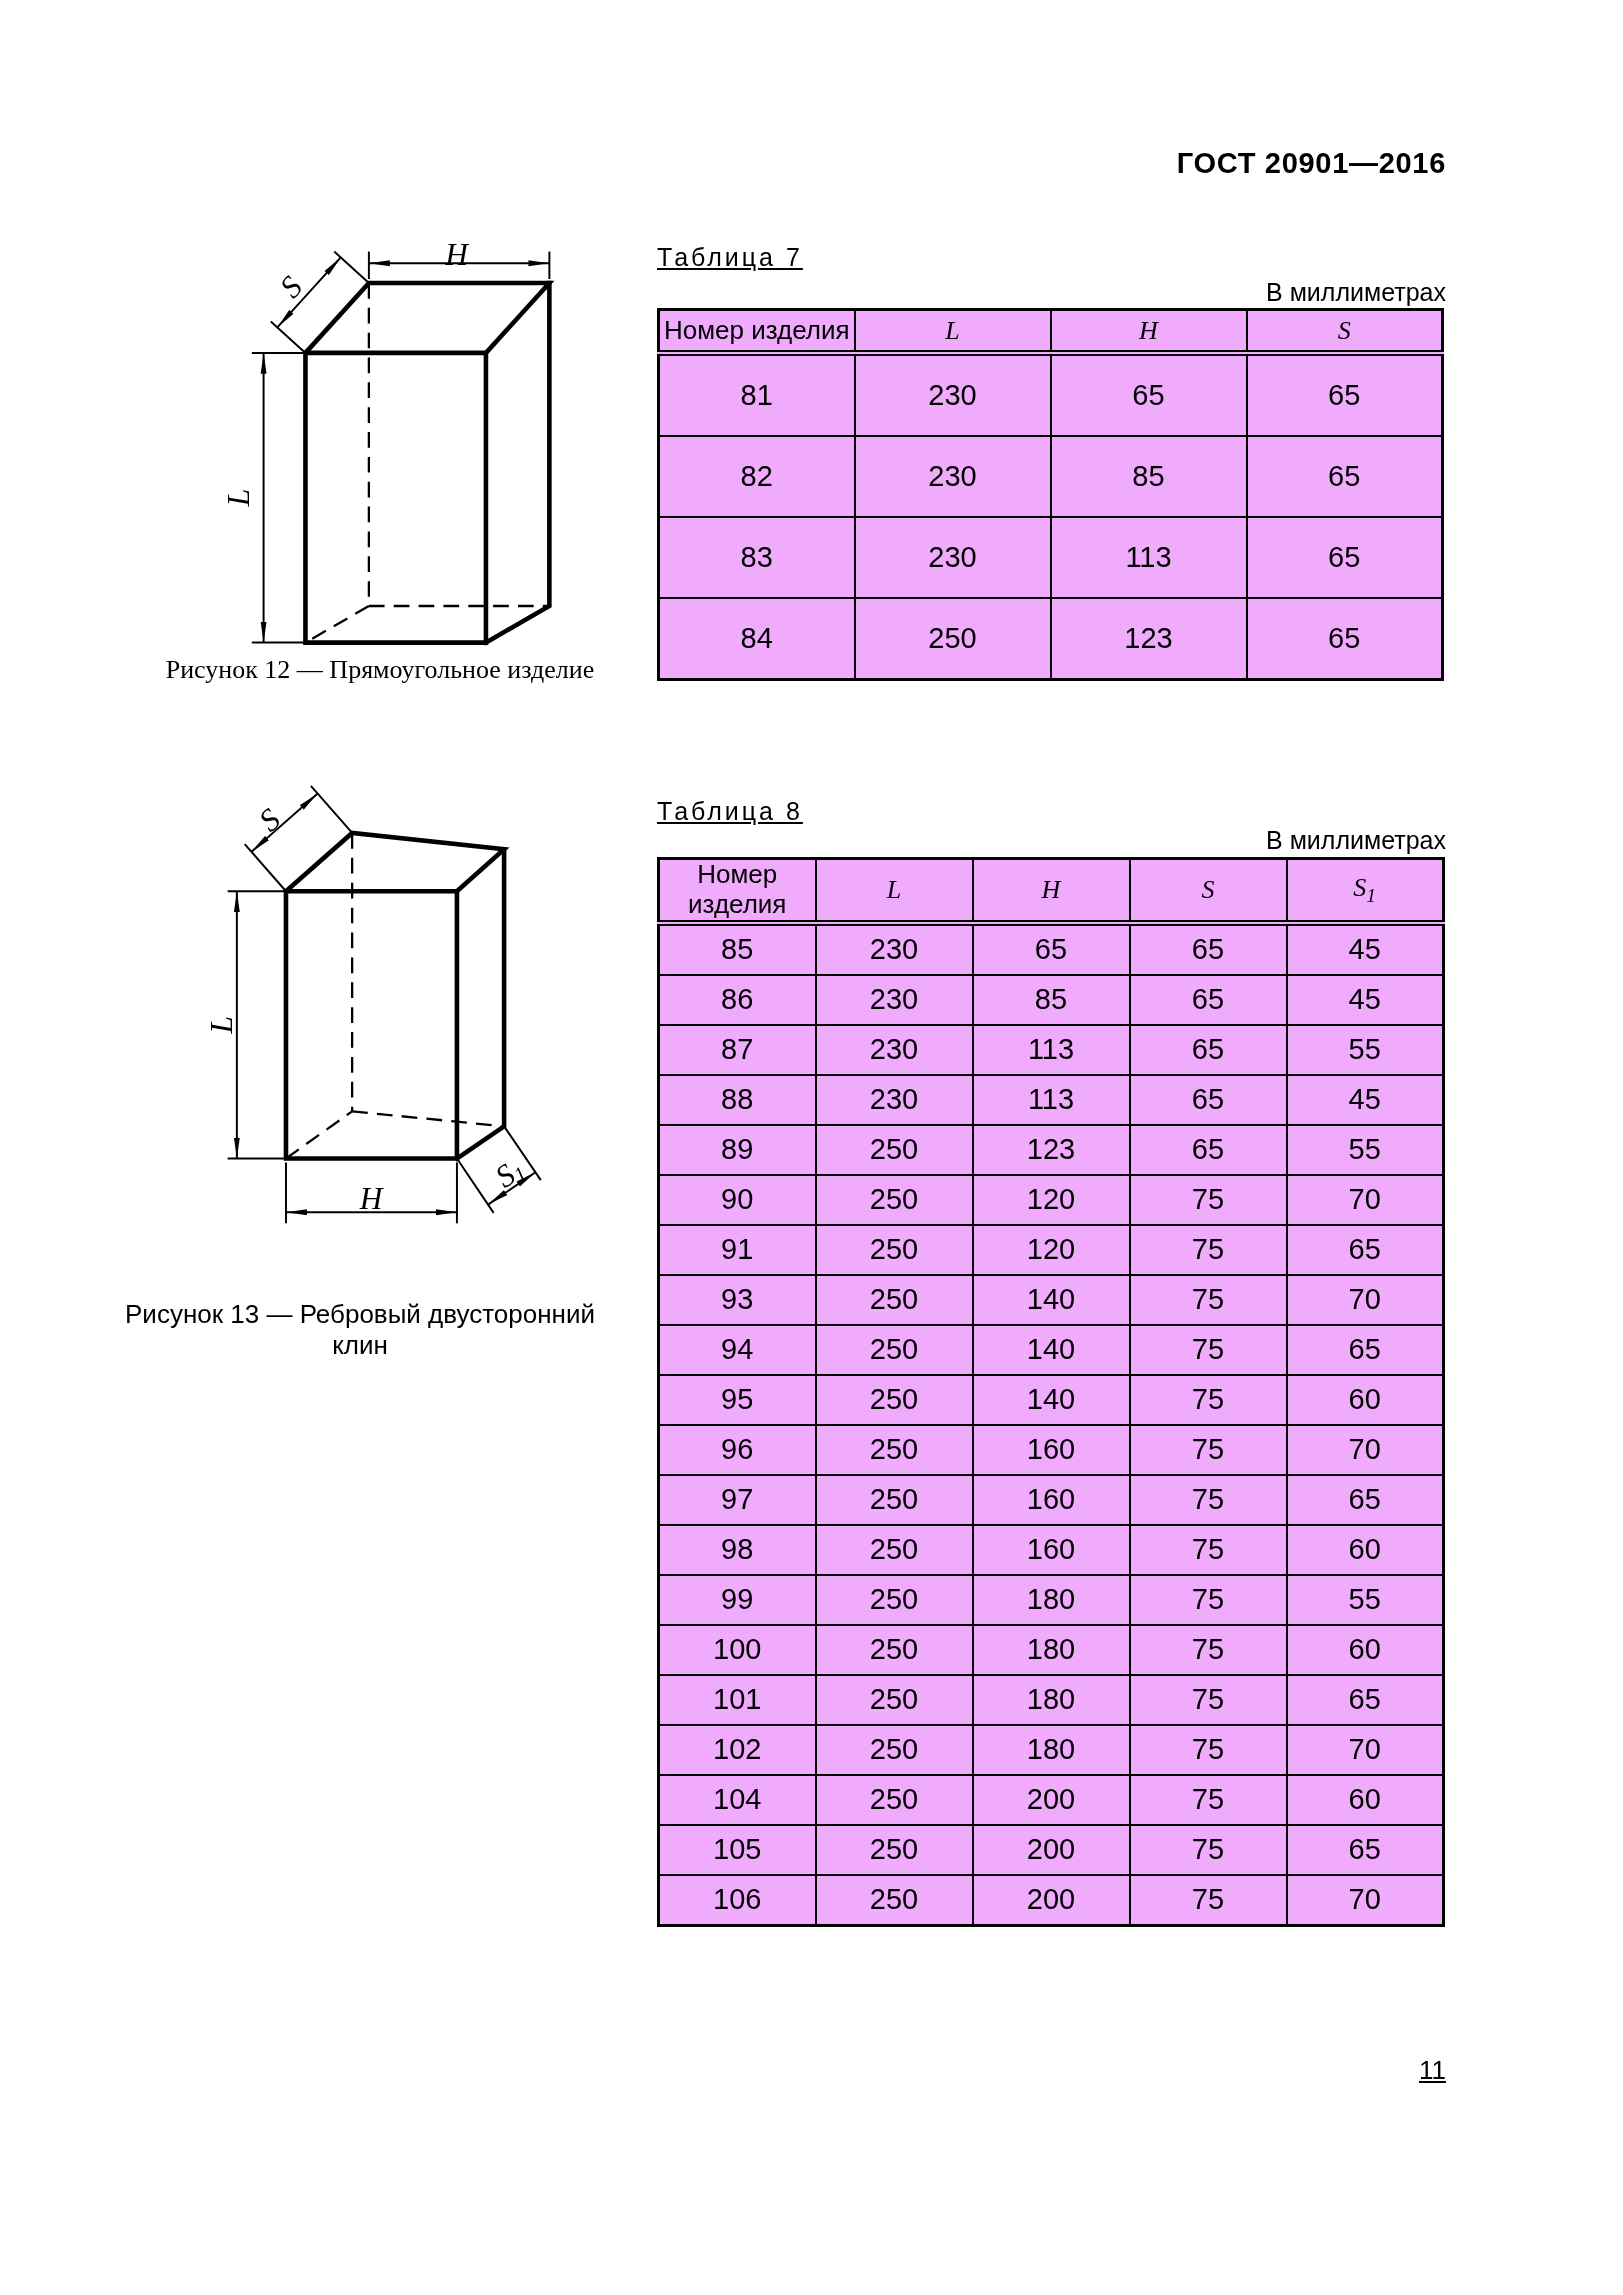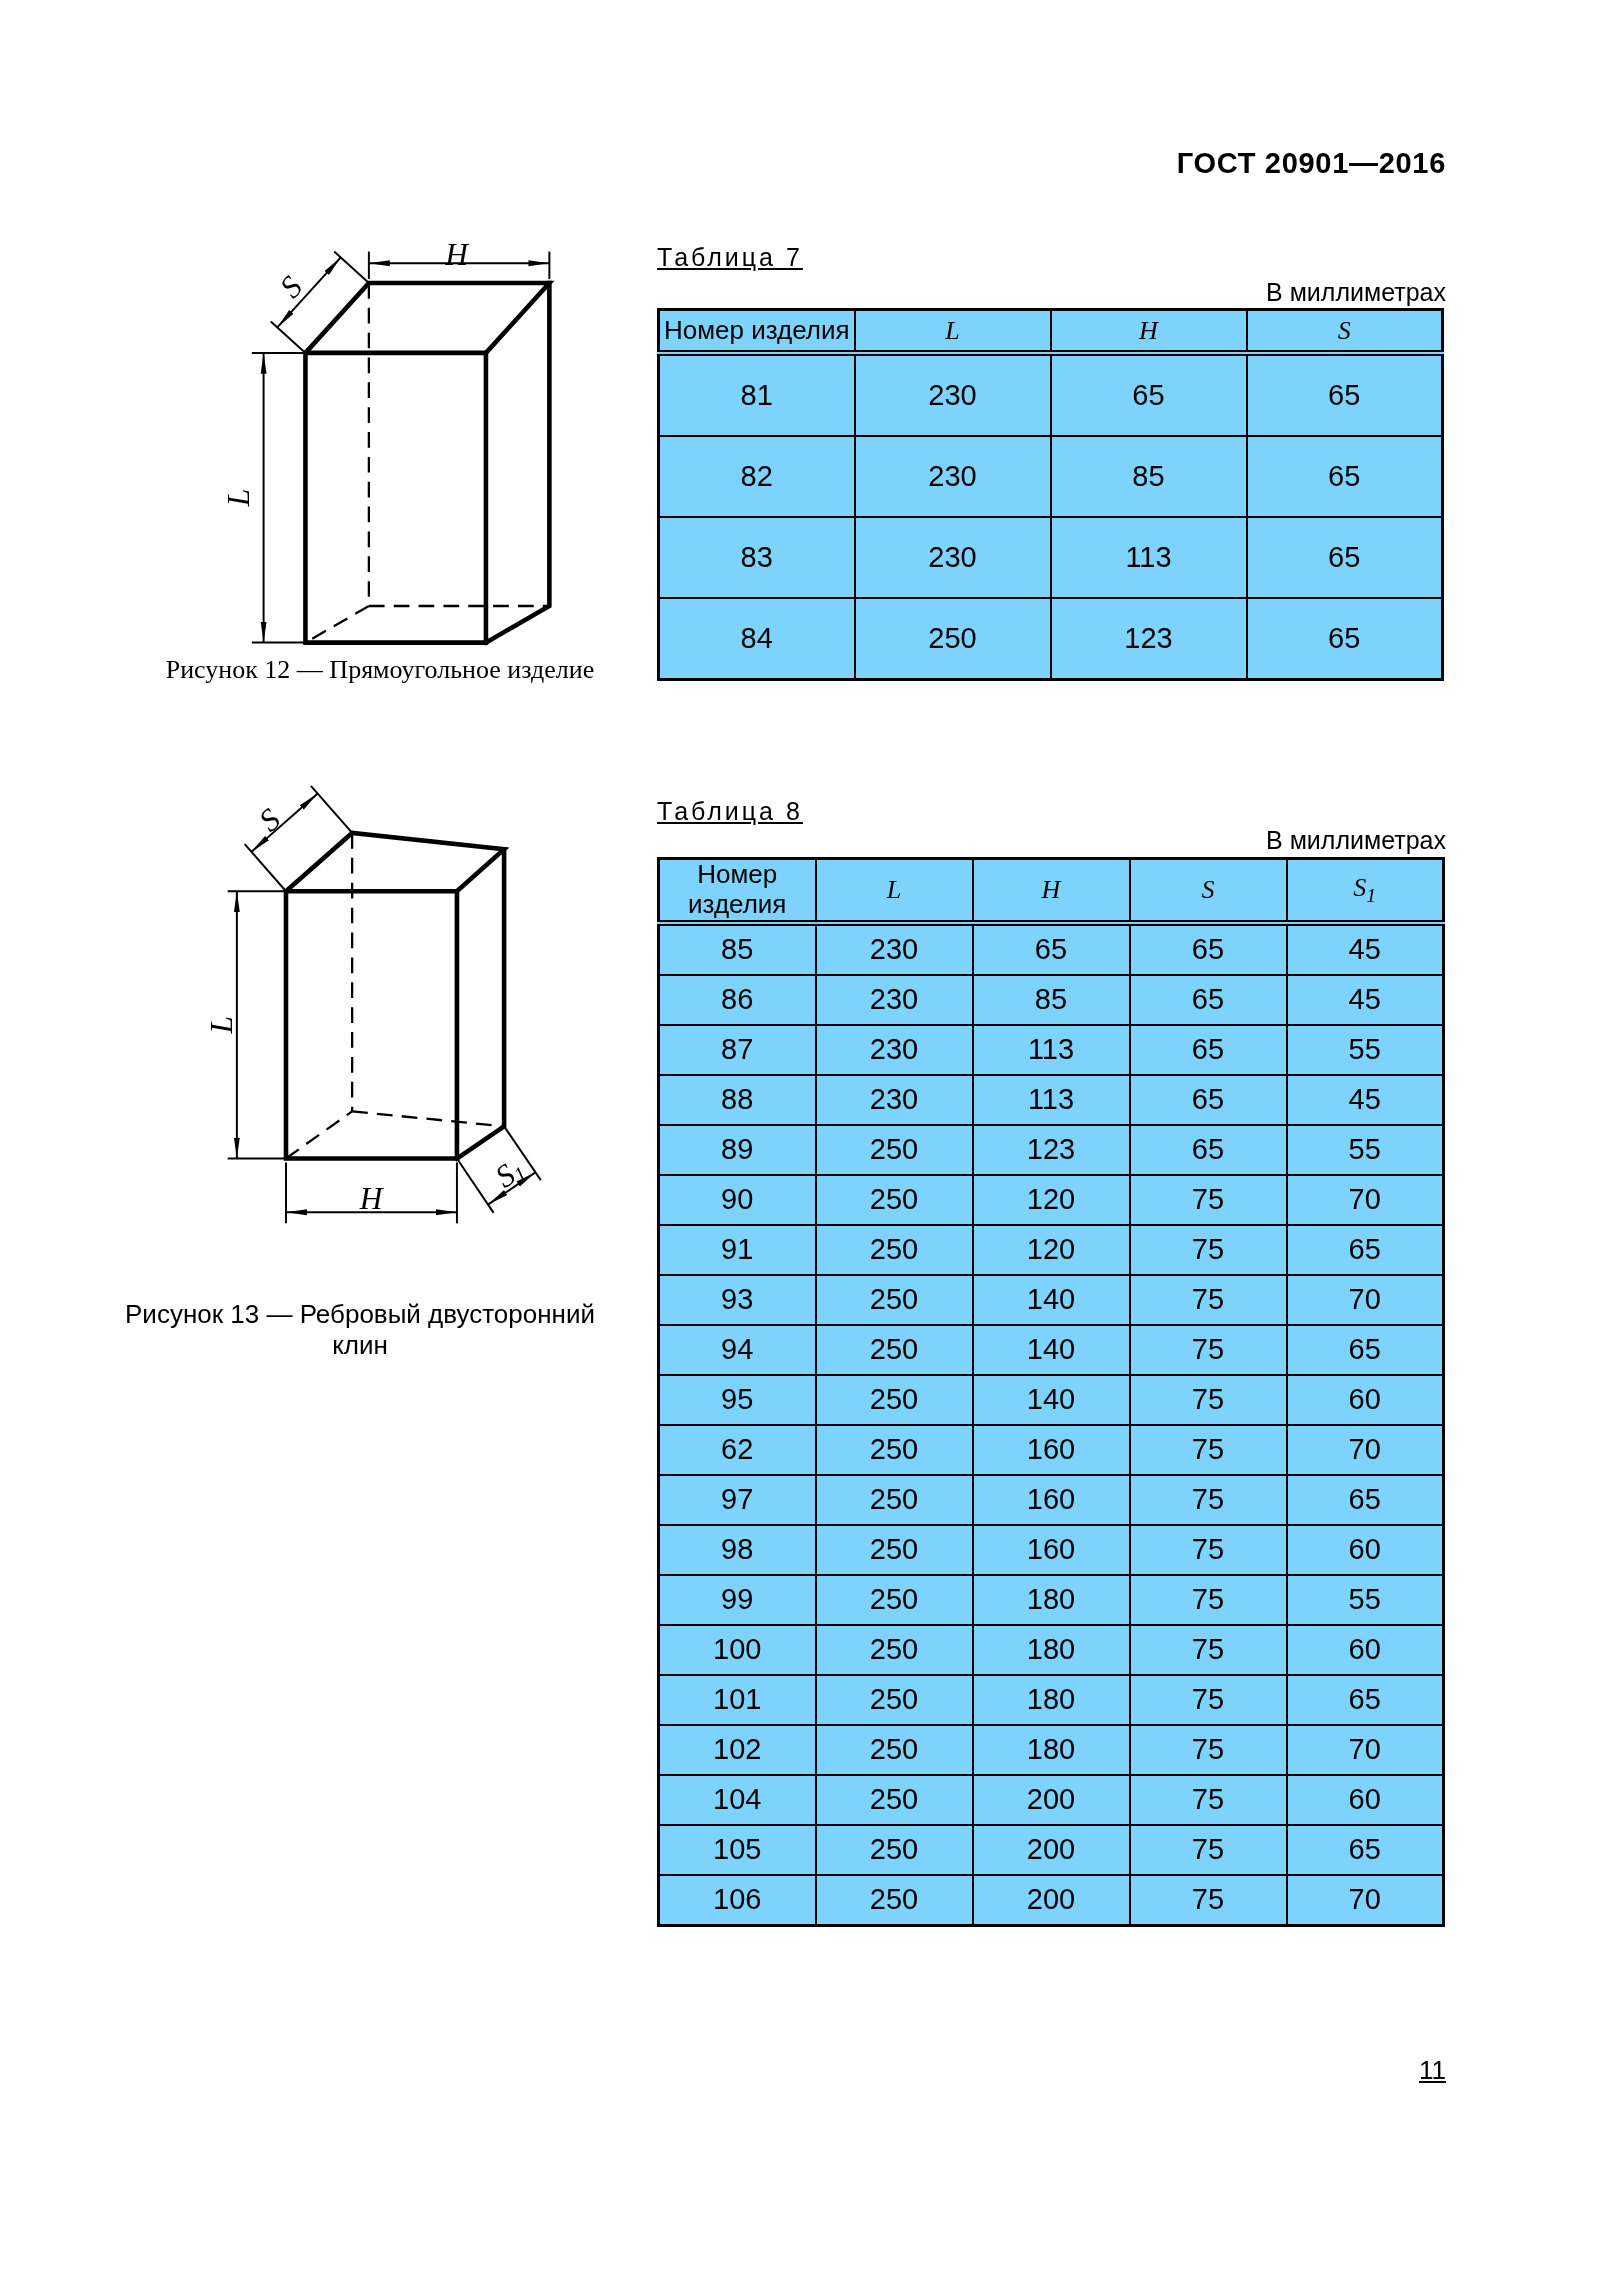--- a/index.html
+++ b/index.html
@@ -10,21 +10,21 @@
   .abs{position:absolute;}
 
   
   .std-header{top:147px;right:177px;font-size:29px;font-weight:bold;letter-spacing:0.7px;margin-left:40px;}
 
   
   .tbl-title{left:657px;font-size:25px;letter-spacing:0.12em;text-decoration:underline;}
   .tbl-units{left:657px;width:789px;text-align:right;font-size:25px;}
 
   
-  table.gtab{border-collapse:collapse;table-layout:fixed;background:#7dd3fc;}
+  table.gtab{border-collapse:collapse;table-layout:fixed;background:#f0abfc;}
   table.gtab{border:3.9px solid #000;}
   table.gtab th, table.gtab td{
     border:2px solid #000;text-align:center;vertical-align:middle;
     padding:0;font-weight:normal;line-height:1.15;
   }
   table.gtab td{border-top-width:2.6px;border-bottom-width:2.6px;font-size:29px;}
   table.gtab thead th{border-bottom:6.5px double #000;}
   .t7 th{height:39px;font-size:26px;white-space:nowrap;}
   .t7 td{height:79px;}
   .t8 th{height:60px;font-size:26px;}
@@ -271,21 +271,21 @@
         <td>65</td>
       </tr>
       <tr>
         <td>95</td>
         <td>250</td>
         <td>140</td>
         <td>75</td>
         <td>60</td>
       </tr>
       <tr>
-        <td>62</td>
+        <td>96</td>
         <td>250</td>
         <td>160</td>
         <td>75</td>
         <td>70</td>
       </tr>
       <tr>
         <td>97</td>
         <td>250</td>
         <td>160</td>
         <td>75</td>

